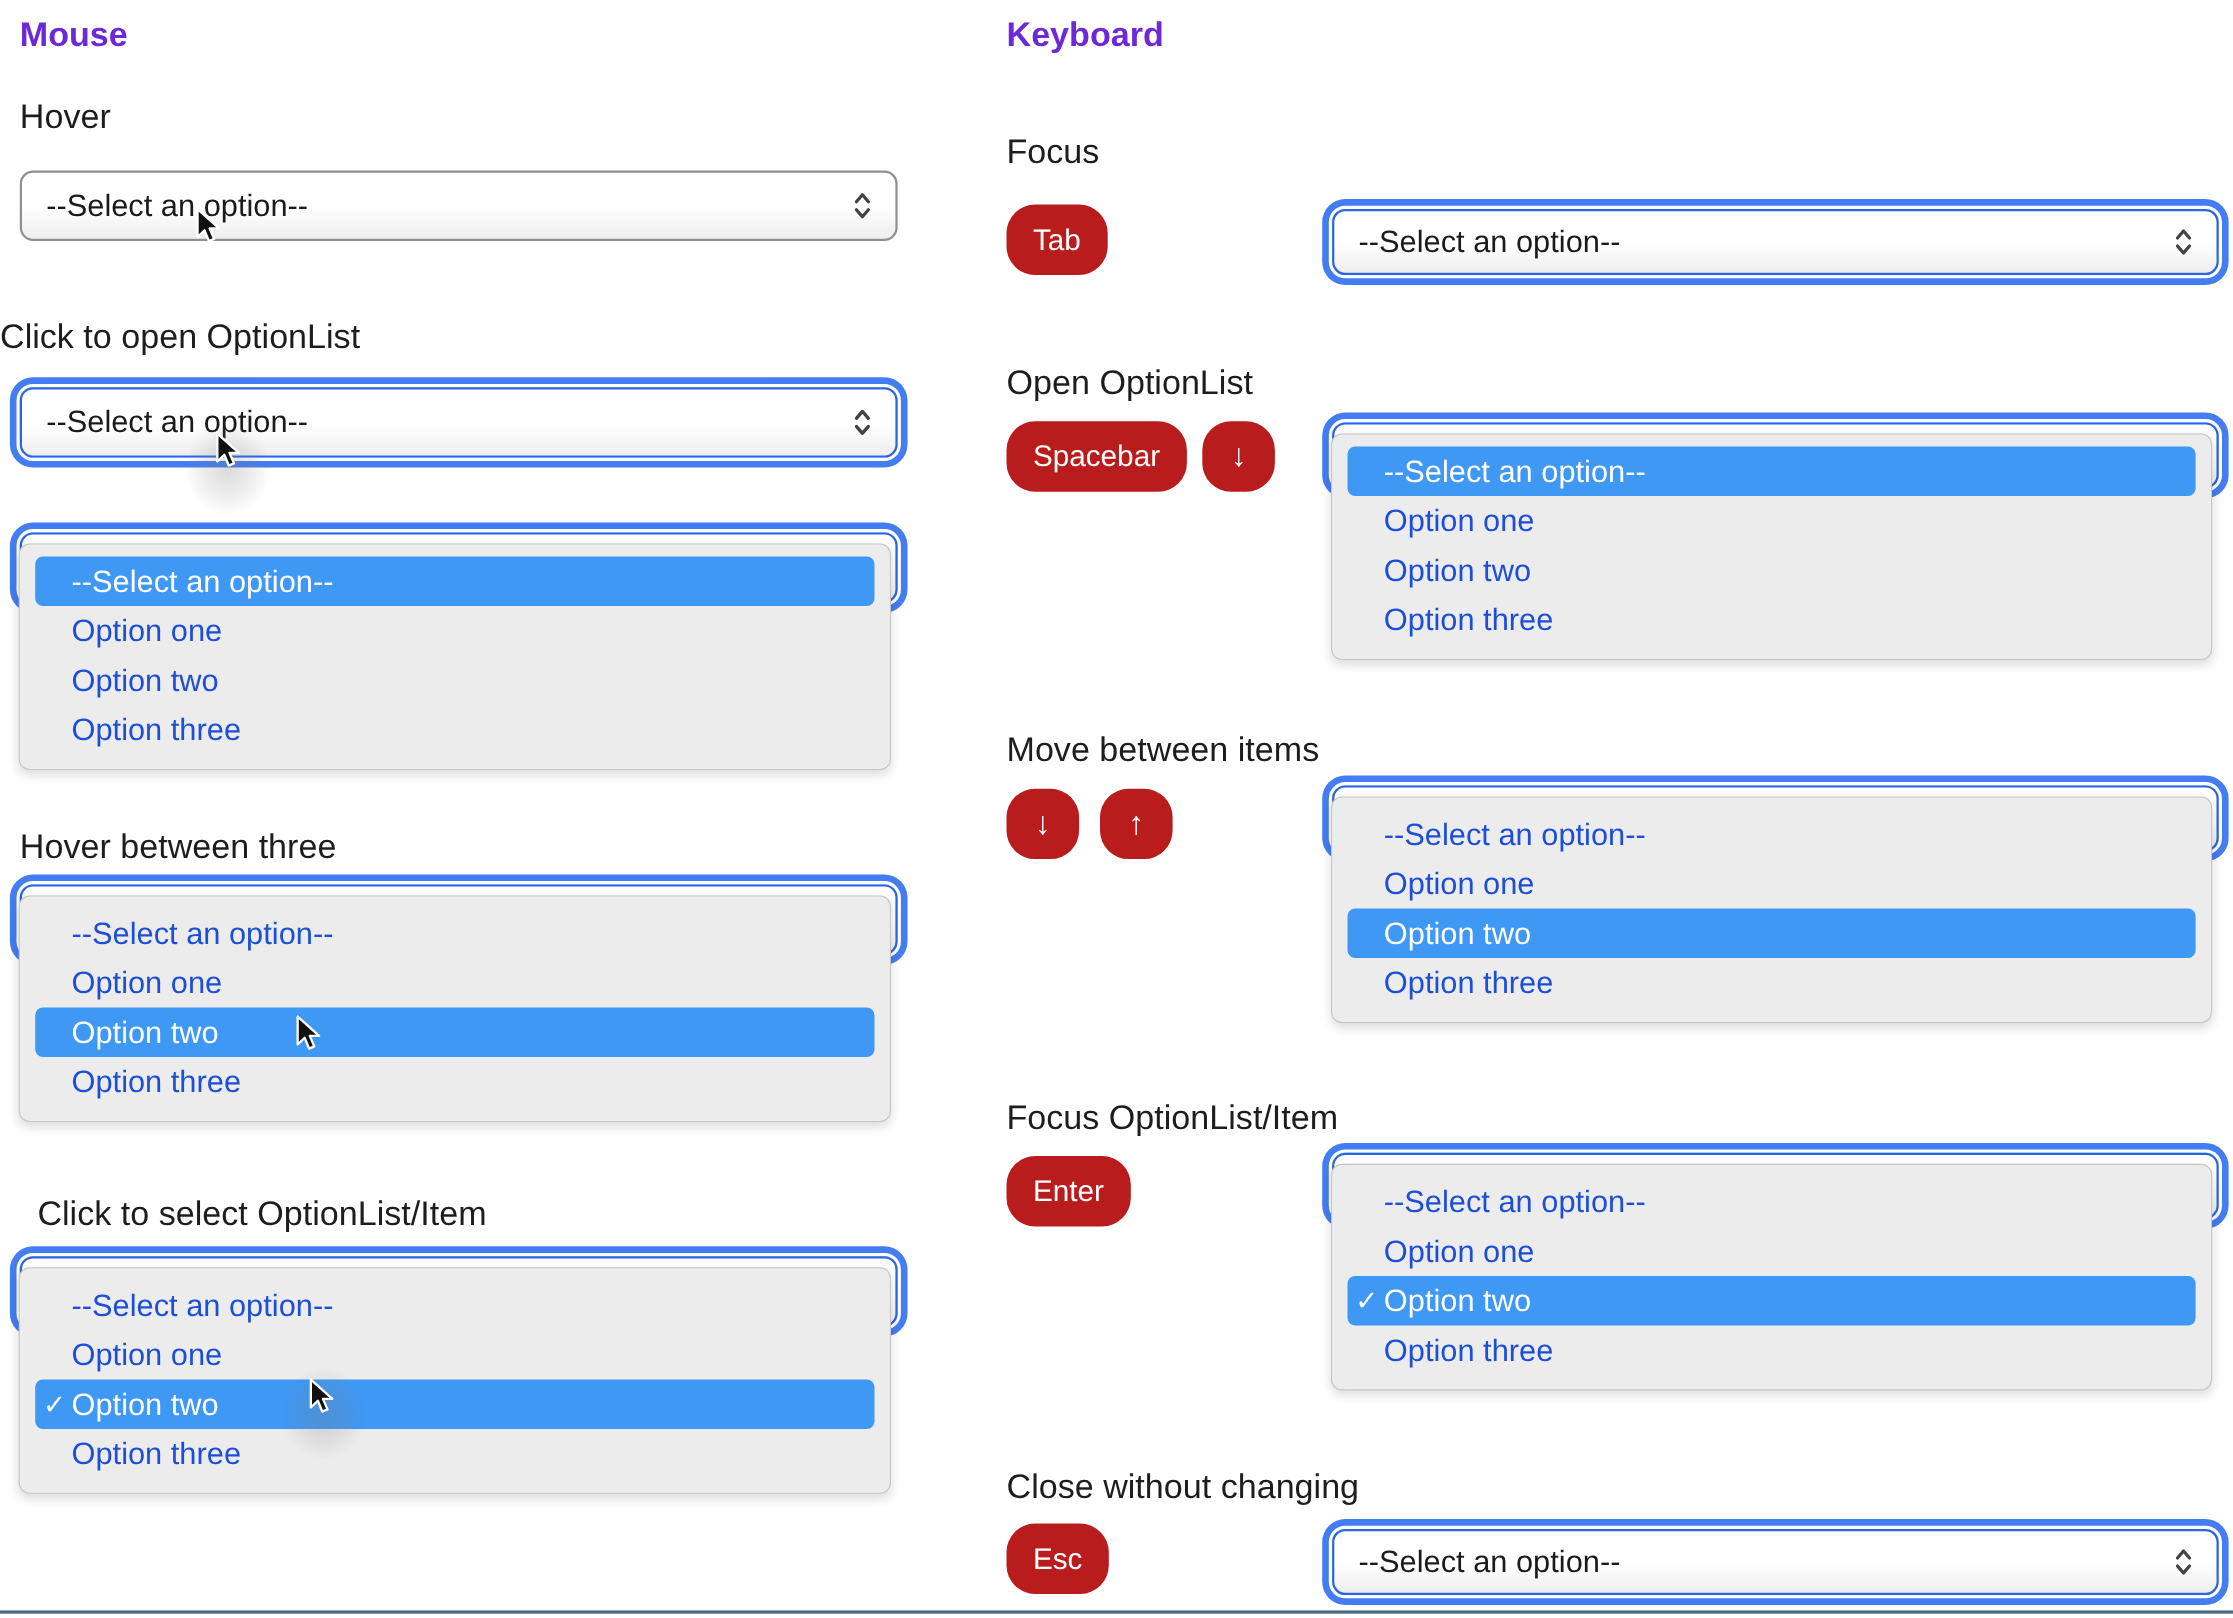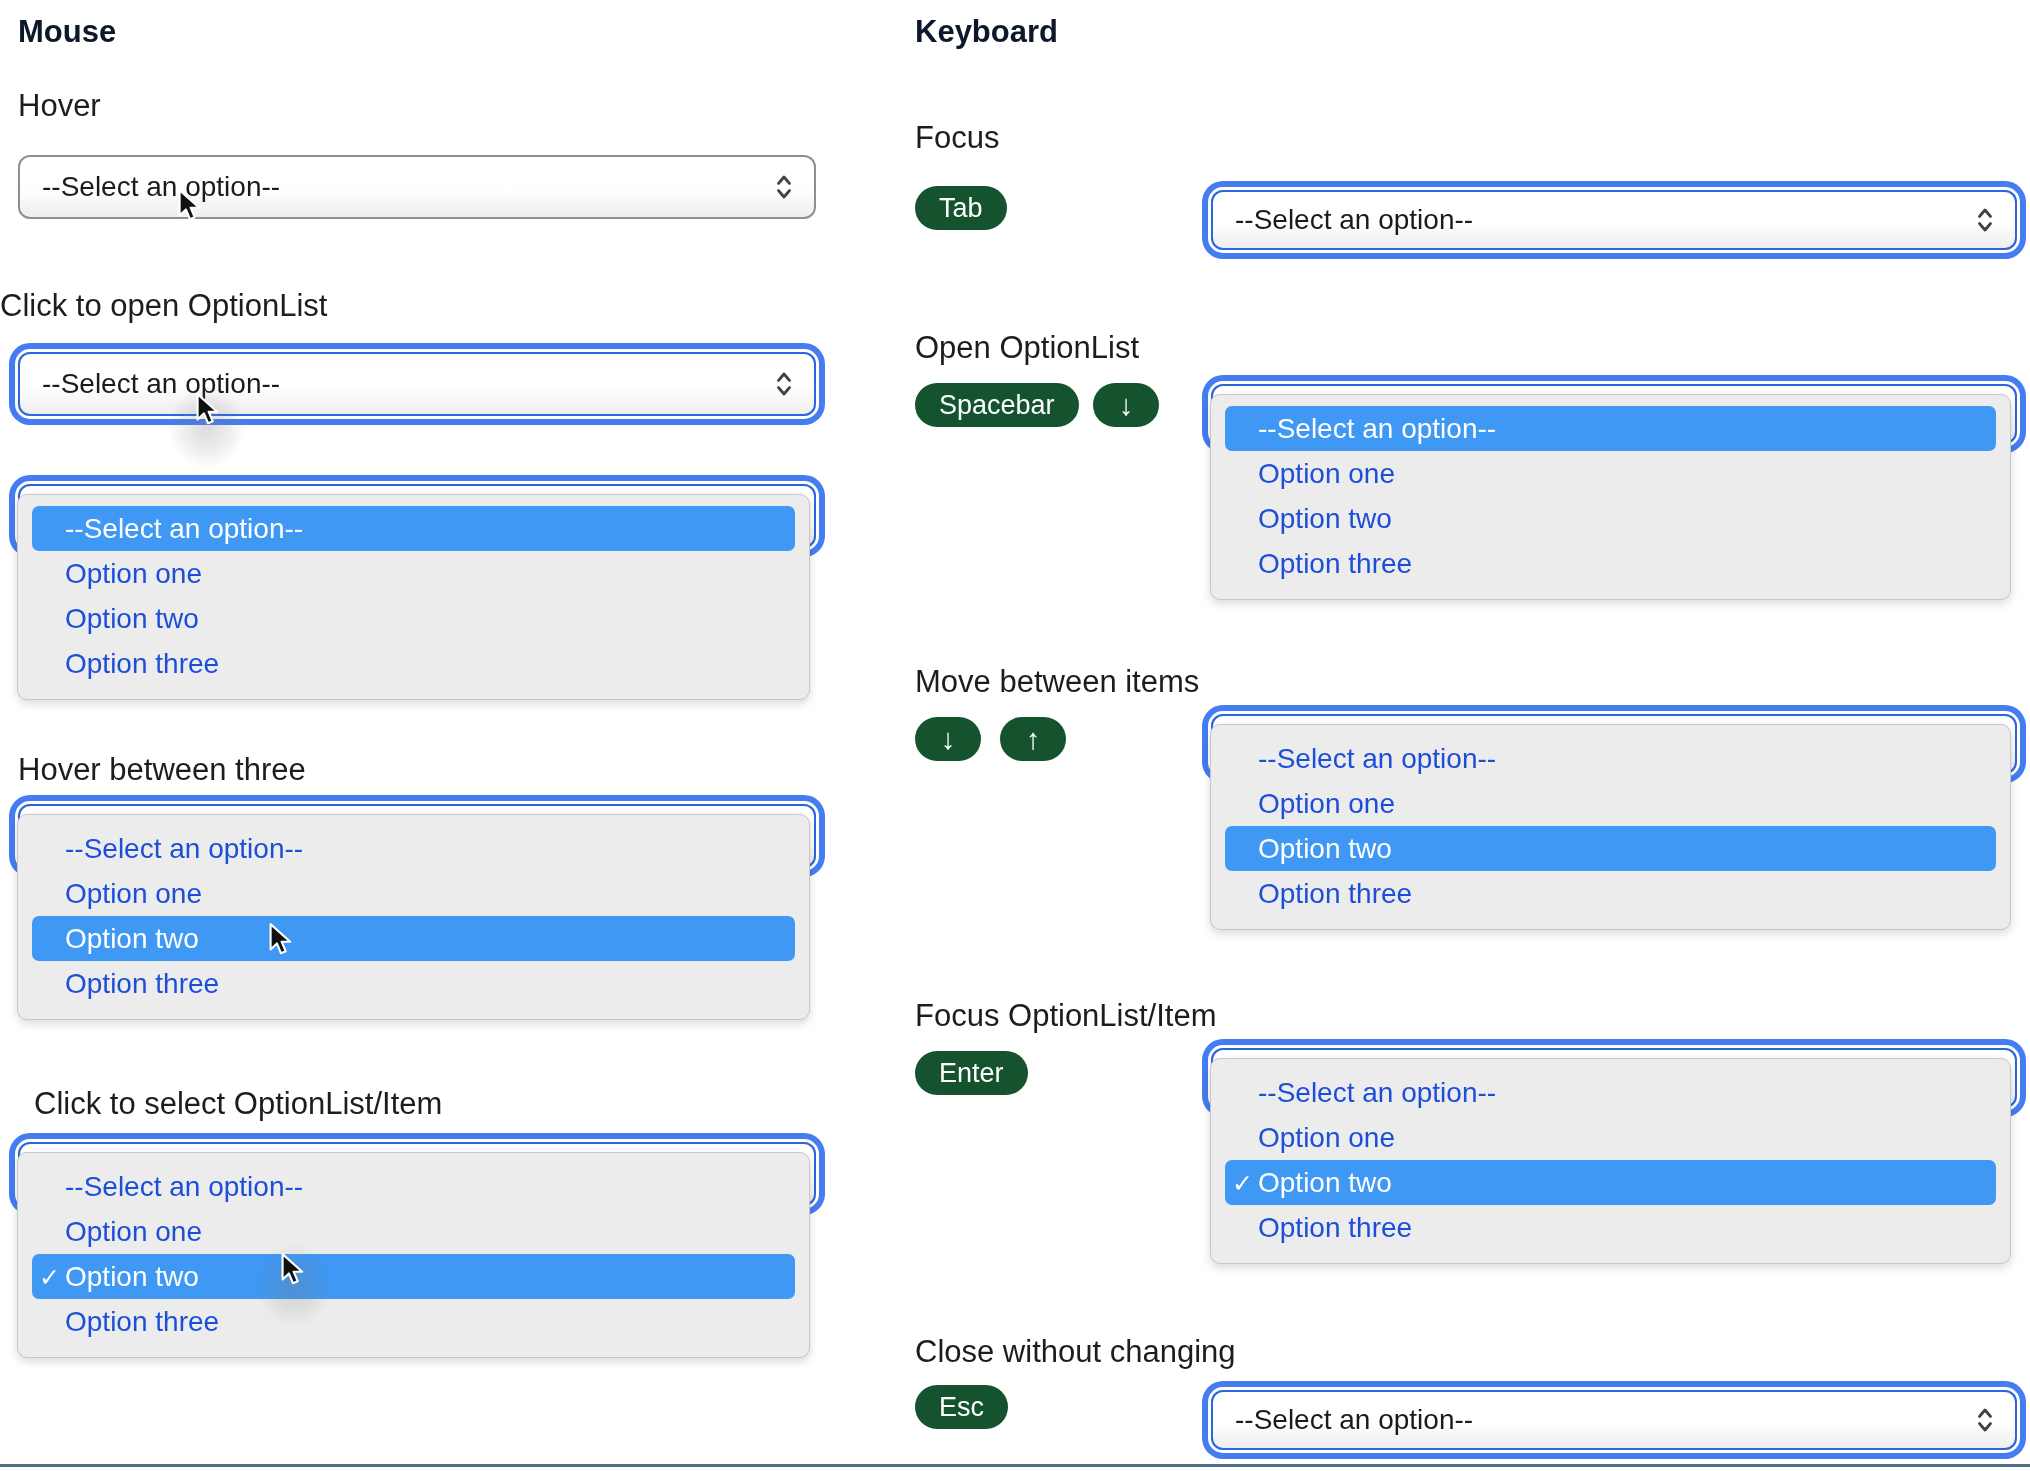--- a/index.html
+++ b/index.html
@@ -3,21 +3,21 @@
 <meta charset="utf-8">
 <style>
   html,body{margin:0;padding:0;}
   body{
     width:2030px;height:1471px;position:relative;overflow:hidden;
     background:#ffffff;
     font-family:"Liberation Sans", sans-serif;
     -webkit-font-smoothing:antialiased;
   }
   .abs{position:absolute;}
-  .h1{font-size:31px;font-weight:700;color:#0f172a;}
+  .h1{font-size:31px;font-weight:700;color:#6d28d9;}
   .h2{font-size:31px;font-weight:400;color:#1d1d1f;}
 
   
   .select{
     position:absolute;height:64px;border:2px solid #8f8f93;border-radius:12px;
     background:linear-gradient(180deg,#ffffff 0%,#ffffff 52%,#eeeeef 100%);
     display:flex;align-items:center;padding:0 60px 0 22px;box-sizing:border-box;
     font-size:28px;color:#1b1b1d;
   }
   .select.focused{
@@ -41,21 +41,21 @@
     font-size:28px;color:#1d4ed8;white-space:nowrap;
   }
   .option-row.hl{background:#3e98f4;color:#ffffff;}
   .option-row .check{
     position:absolute;left:7px;top:50%;transform:translateY(-50%);
     font-size:25px;color:#ffffff;
   }
 
   
   .pill{
-    position:absolute;height:44px;border-radius:26px;background:#14532d;
+    position:absolute;height:64px;border-radius:26px;background:#b91c1c;
     color:#ffffff;display:flex;align-items:center;justify-content:center;
     font-size:27px;padding:0 24px;box-sizing:border-box;
   }
   .pill.iconpill{width:66px;padding:0;font-size:29px;}
 
   
   .cursor{position:absolute;width:30px;height:36px;pointer-events:none;}
   .halo{
     position:absolute;width:78px;height:84px;border-radius:50%;
     background:radial-gradient(closest-side,rgba(125,125,130,0.28),rgba(125,125,130,0.12) 62%,rgba(125,125,130,0) 100%);

